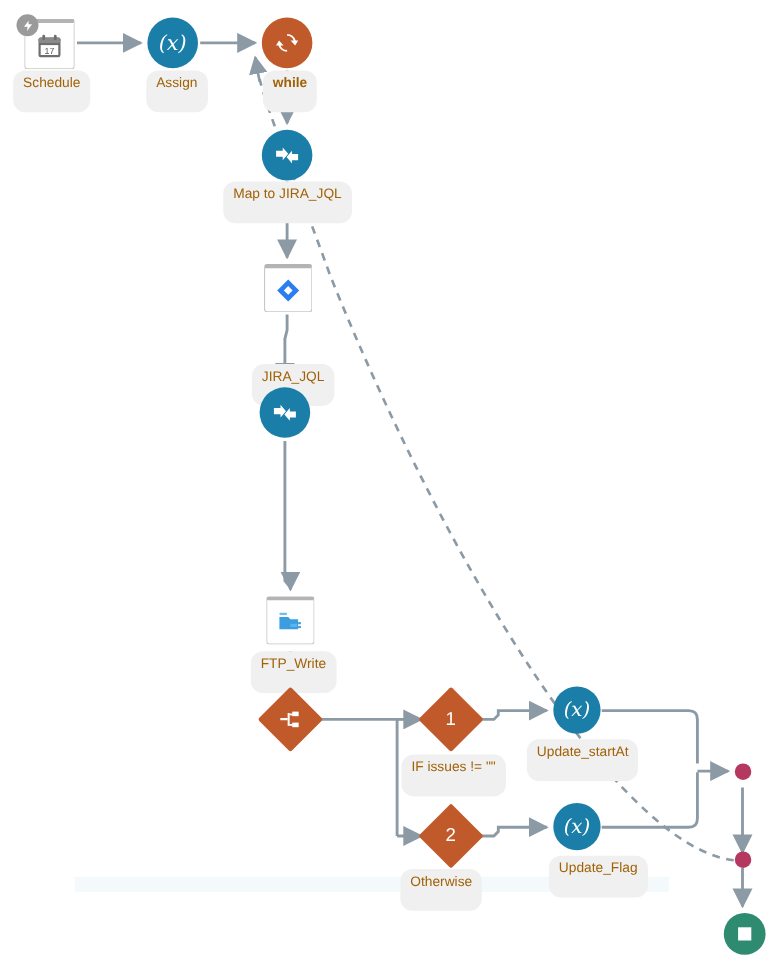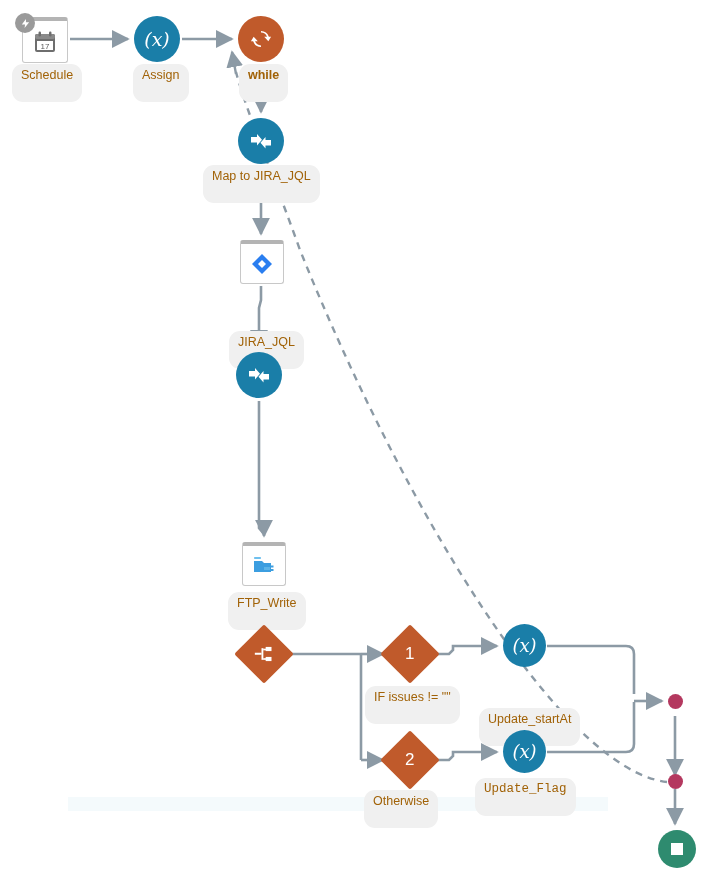--- a/index.html
+++ b/index.html
@@ -251,26 +251,26 @@
   <div class="diamond" style="position:absolute; left:389px; top:739px; width:42px; height:42px;">
     <span class="diamond-num">2</span>
   </div>
 
   <div class="pill" style="left:365px; top:686px;">IF issues != ""</div>
   <div class="pill" style="left:364px; top:790px;">Otherwise</div>
 
   <div class="circle c-teal" style="position:absolute; left:503px; top:624px; width:43px; height:43px;">
     <span class="varglyph" style="font-size:18px;">(x)</span>
   </div>
-  <div class="pill" style="left:479px; top:708px;">Update_startAt</div>
+  <div class="pill" style="left:479px; top:672px;">Update_startAt</div>
 
   <div class="circle c-teal" style="position:absolute; left:503px; top:730px; width:43px; height:43px;">
     <span class="varglyph" style="font-size:18px;">(x)</span>
   </div>
-  <div class="pill" style="left:475px; top:778px;font-family:Liberation Mono, monospace;">Update_Flag</div>
+  <div class="pill" style="left:499px; top:778px;">Update_Flag</div>
 
   <div class="dot" style="position:absolute; left:668px; top:694px; width:15px; height:15px;"></div>
   <div class="dot" style="position:absolute; left:668px; top:774px; width:15px; height:15px;"></div>
 
   <div class="circle c-green" style="position:absolute; left:658px; top:830px; width:38px; height:38px;">
     <svg width="18" height="18" viewBox="0 0 24 24">
       <rect x="4" y="4" width="16" height="16" fill="#ffffff"></rect>
     </svg>
   </div>
 

